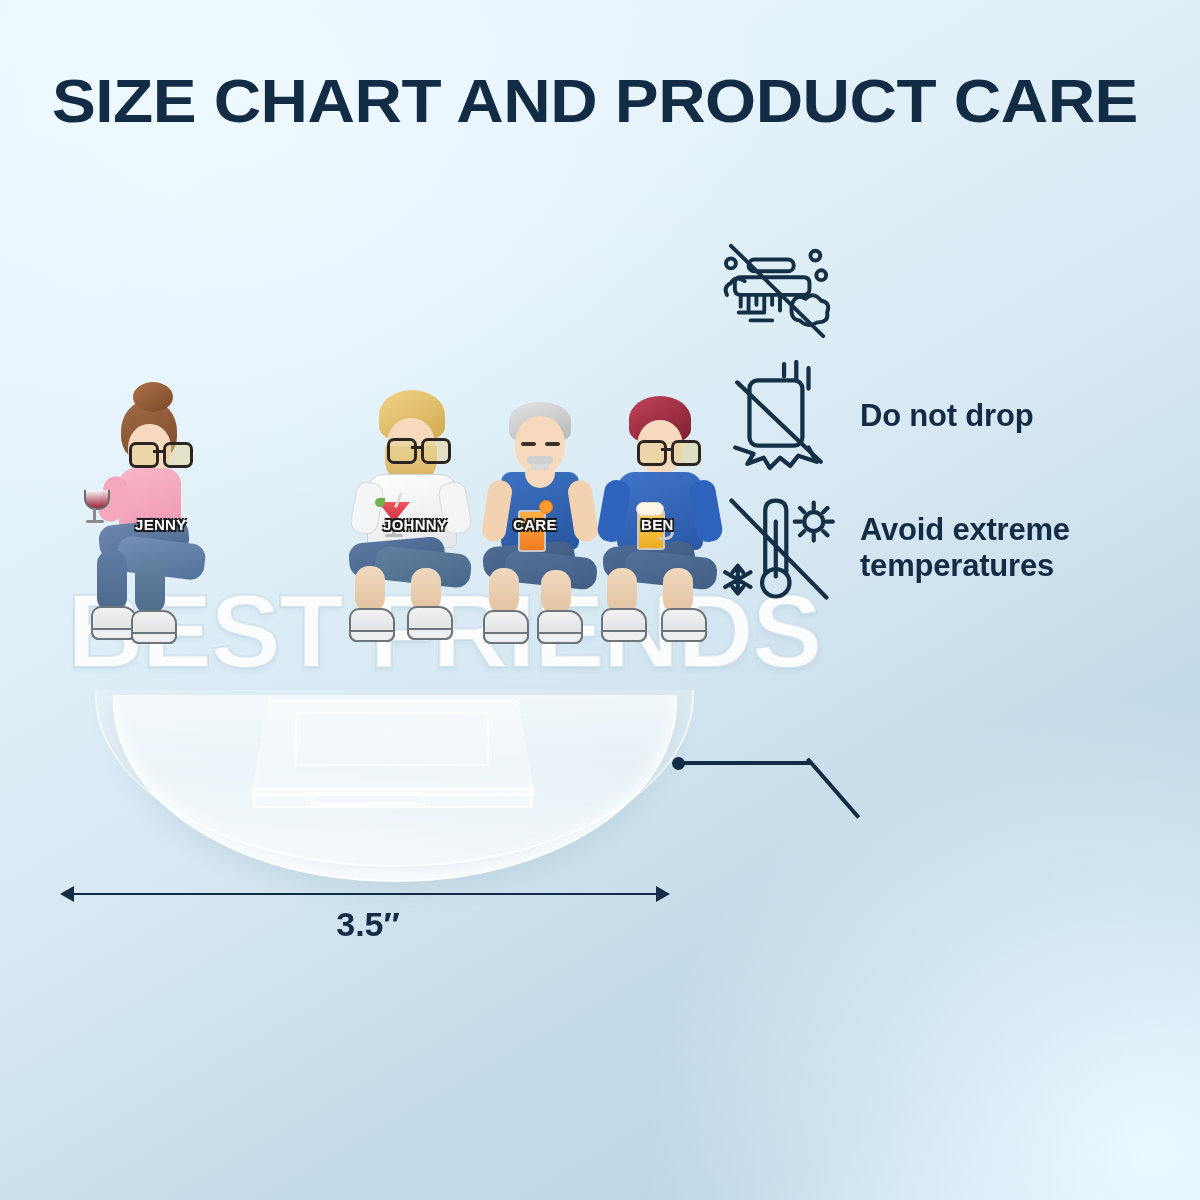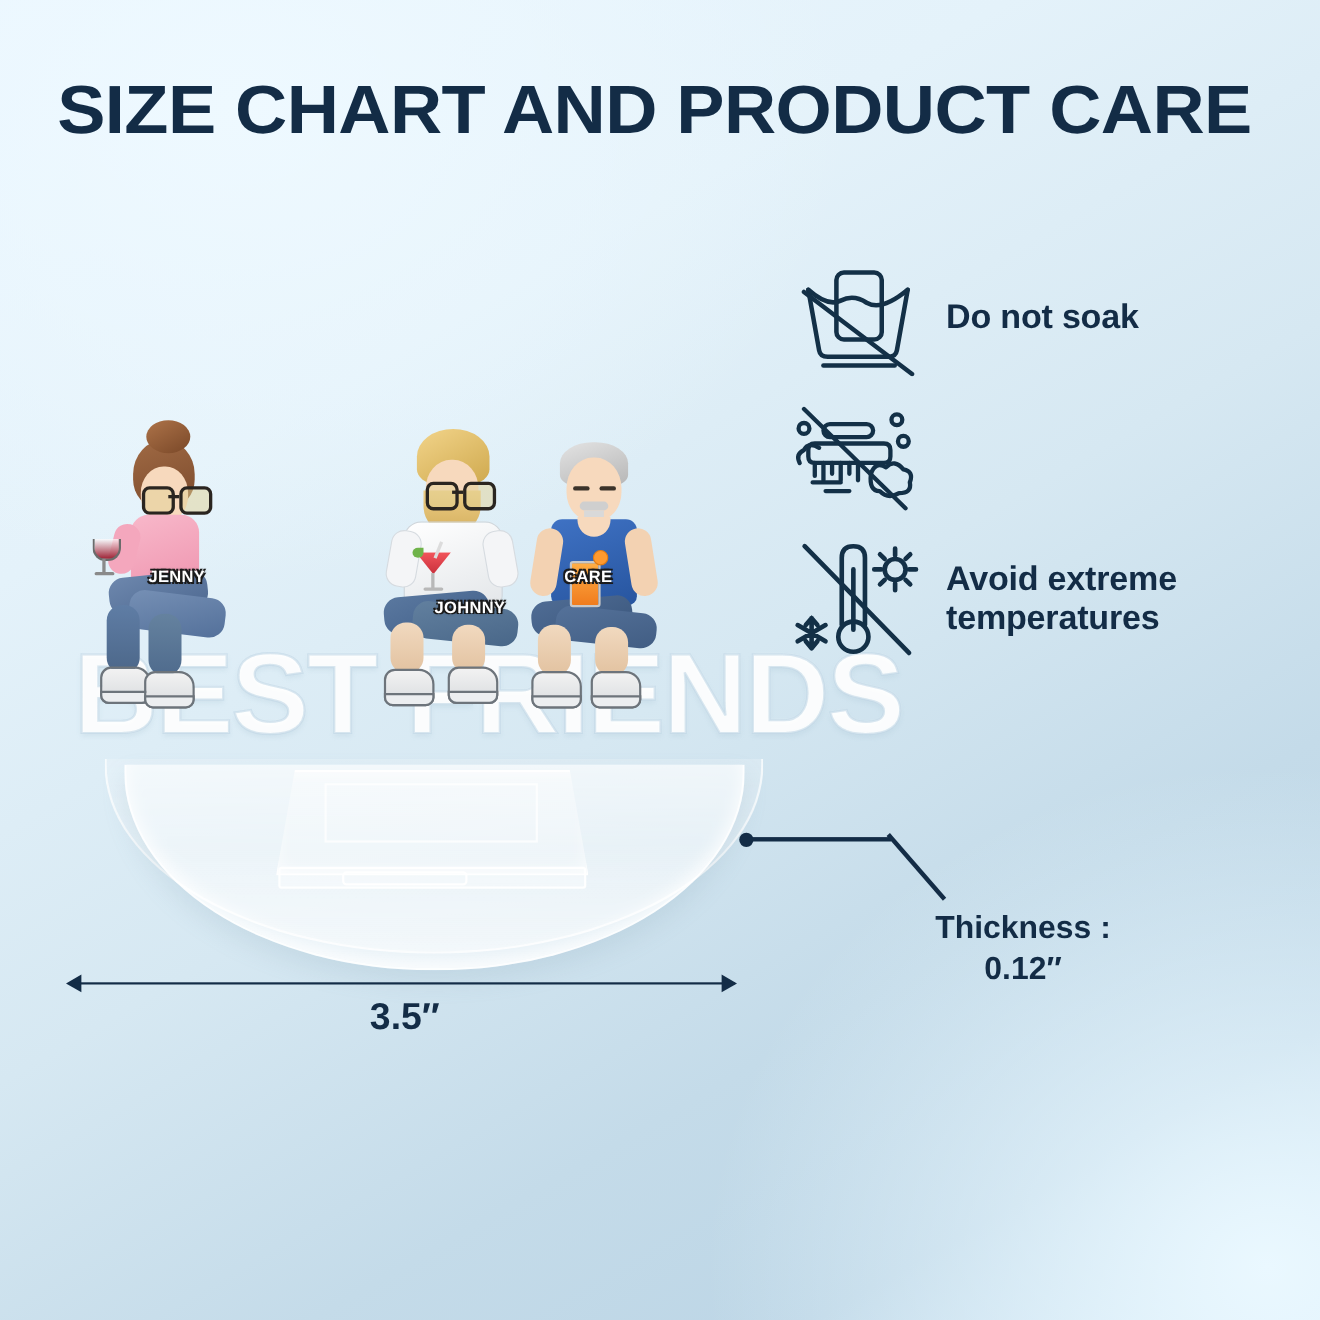--- a/index.html
+++ b/index.html
@@ -199,21 +199,21 @@
       <div class="shoe" style="left:12px;top:212px;"></div>
       <div class="shoe" style="left:70px;top:210px;"></div>
 
       <div class="drink" style="left:40px;top:104px;width:34px;height:44px;">
         <div style="position:absolute;left:1px;top:2px;width:32px;height:20px;background:linear-gradient(180deg,#f2545b,#c9303c);clip-path:polygon(0 0,100% 0,50% 100%);"></div>
         <div style="position:absolute;left:15px;top:21px;width:3px;height:14px;background:#b8b8b8;"></div>
         <div style="position:absolute;left:8px;top:34px;width:18px;height:3px;background:#b8b8b8;border-radius:2px;"></div>
         <div style="position:absolute;left:-2px;top:-2px;width:10px;height:9px;border-radius:50% 0 50% 50%;background:#6fb34a;"></div>
         <div style="position:absolute;left:20px;top:-8px;width:3px;height:16px;background:#dcdcdc;transform:rotate(22deg);"></div>
       </div>
-      <div class="nametag" style="left:58px;top:120px;margin-top:28px;">JOHNNY</div>
+      <div class="nametag" style="left:46px;top:120px;">JOHNNY</div>
     </div>
 
     <div class="char" style="left:414px;width:140px;height:250px;">
       <div class="hair" style="left:40px;top:4px;width:62px;height:40px;border-radius:48% 48% 26% 26%;background:linear-gradient(160deg,#e3e3e3,#b6b6b6);"></div>
       <div class="head" style="left:46px;top:18px;width:50px;height:58px;"></div>
       <div style="position:absolute;left:52px;top:44px;width:15px;height:4px;border-radius:3px;background:#3b332a;"></div>
       <div style="position:absolute;left:76px;top:44px;width:15px;height:4px;border-radius:3px;background:#3b332a;"></div>
       <div style="position:absolute;left:58px;top:58px;width:26px;height:8px;border-radius:6px;background:#cfcfcf;"></div>
       <div style="position:absolute;left:62px;top:66px;width:18px;height:16px;border-radius:0 0 10px 10px;background:#d9d9d9;"></div>
       <div class="torso" style="left:32px;top:74px;width:78px;height:78px;background:linear-gradient(160deg,#3f72c4,#27559f);border-radius:10px 10px 8px 8px;"></div>
@@ -227,61 +227,85 @@
       <div class="shoe" style="left:14px;top:212px;"></div>
       <div class="shoe" style="left:68px;top:212px;"></div>
 
       <div class="drink" style="left:46px;top:106px;width:30px;height:46px;">
         <div style="position:absolute;left:3px;top:6px;width:24px;height:38px;border:2px solid #c8c8c8;border-radius:3px;background:linear-gradient(180deg,#ffae45,#f07c1e);"></div>
         <div style="position:absolute;left:24px;top:-4px;width:12px;height:12px;border-radius:50%;background:#ff9a2e;border:1px solid #e27d14;"></div>
       </div>
       <div class="nametag" style="left:44px;top:118px;">CARE</div>
     </div>
 
+    <div class="char" style="left:534px;width:140px;height:250px;">
+      <div class="hair" style="left:40px;top:-2px;width:62px;height:46px;border-radius:50% 50% 28% 28%;background:linear-gradient(150deg,#c34258,#7d1f33);"></div>
+      <div class="head" style="left:48px;top:22px;width:46px;height:54px;"></div>
+      <div class="glasses" style="left:48px;top:42px;width:62px;height:22px;z-index:5;">
+        <div class="lens" style="left:0;top:0;"></div>
+          <div class="bridge"></div>
+          <div class="lens" style="left:34px;top:0;"></div>
+      </div>
+      <div class="torso" style="left:28px;top:74px;width:86px;height:78px;background:linear-gradient(160deg,#3f74c8,#2a57a6);border-radius:18px 18px 8px 8px;"></div>
+      <div class="arm" style="left:12px;top:82px;width:26px;height:62px;background:#2f63bb;transform:rotate(10deg);"></div>
+      <div class="arm" style="left:104px;top:82px;width:26px;height:62px;background:#2f63bb;transform:rotate(-10deg);"></div>
+      <div class="leg" style="left:14px;top:146px;width:92px;height:32px;transform:rotate(-5deg);background:linear-gradient(160deg,#4f6c94,#3c587e);"></div>
+      <div class="leg" style="left:36px;top:156px;width:92px;height:32px;transform:rotate(6deg);background:linear-gradient(160deg,#55729a,#415d83);"></div>
+      <div class="leg" style="left:18px;top:170px;width:30px;height:46px;background:linear-gradient(180deg,#f1d9bf,#e2c2a0);"></div>
+      <div class="leg" style="left:74px;top:170px;width:30px;height:46px;background:linear-gradient(180deg,#f1d9bf,#e2c2a0);"></div>
+      <div class="shoe" style="left:12px;top:210px;"></div>
+      <div class="shoe" style="left:72px;top:210px;"></div>
+
+      <div class="drink" style="left:46px;top:104px;width:34px;height:46px;">
+        <div style="position:absolute;left:2px;top:8px;width:24px;height:36px;border:2px solid #c9c9c9;border-radius:3px;background:linear-gradient(180deg,#ffd65e,#edab21);"></div>
+        <div style="position:absolute;left:1px;top:0px;width:26px;height:12px;border-radius:8px;background:#fdf6e6;border:1px solid #ddd5c2;"></div>
+        <div style="position:absolute;left:24px;top:16px;width:12px;height:16px;border:3px solid #c9c9c9;border-left:none;border-radius:0 8px 8px 0;"></div>
+      </div>
+      <div class="nametag" style="left:52px;top:118px;">BEN</div>
+    </div>
   </div>
 
   <div>
     <div class="dim-arrow l"></div>
     <div class="dim-line"></div>
     <div class="dim-arrow r"></div>
     <div class="dim-label">3.5″</div>
   </div>
 
   <div class="care">
 
-    <div class="care-row r1">
-      <div class="care-icon">
-        <svg viewBox="0 0 120 110" width="150" height="108" fill="none" stroke="#133047" stroke-width="4.2" stroke-linecap="round" stroke-linejoin="round">
-          <path d="M14 30 L24 86 Q25 92 32 92 L88 92 Q95 92 96 86 L106 30"></path>
-          <path d="M14 30 Q32 46 44 40 Q56 34 68 42 Q82 50 106 30"></path>
-          <rect x="40" y="14" width="42" height="62" rx="7"></rect>
-          <path d="M28 100 L94 100"></path>
-          <path d="M10 32 L110 108"></path>
-        </svg>
-      </div>
-      <div class="care-text">Do not soak</div>
-    </div>
 
     <div class="care-row r2">
       <div class="care-icon">
         <svg viewBox="0 0 120 110" width="150" height="108" fill="none" stroke="#133047" stroke-width="4" stroke-linecap="round" stroke-linejoin="round">
           <rect x="28" y="26" width="46" height="12" rx="6"></rect>
           <path d="M20 44 L84 44 Q90 44 90 50 L90 56 Q90 62 84 62 L20 62 Q14 62 14 56 L14 50 Q14 44 20 44Z"></path>
           <path d="M20 62 L20 74 M28 62 L28 78 M36 62 L36 72 M44 62 L44 78 M52 62 L52 72 M60 62 L60 78"></path>
           <path d="M18 80 L44 80 M30 88 L52 88"></path>
           <circle cx="10" cy="30" r="5"></circle>
           <circle cx="96" cy="22" r="5"></circle>
           <circle cx="102" cy="42" r="5"></circle>
           <path d="M6 62 Q2 54 10 50 Q14 42 24 48"></path>
           <path d="M72 72 Q76 60 86 66 Q94 58 102 68 Q112 70 108 80 Q110 90 98 90 Q88 96 80 88 Q70 88 72 72Z"></path>
           <path d="M10 12 L104 104"></path>
         </svg>
       </div>
     </div>
 
+    <div class="care-row r3">
+      <div class="care-icon">
+        <svg viewBox="0 0 120 110" width="150" height="112" fill="none" stroke="#133047" stroke-width="4.2" stroke-linecap="round" stroke-linejoin="round">
+          <rect x="30" y="20" width="52" height="64" rx="8"></rect>
+          <path d="M64 4 L64 16 M76 2 L76 20 M88 8 L88 28"></path>
+          <path d="M16 86 L34 92 L28 102 L44 96 L50 106 L60 96 L70 104 L78 94 L96 100 L88 86"></path>
+          <path d="M18 22 L100 100"></path>
+        </svg>
+      </div>
+      <div class="care-text">Do not drop</div>
+    </div>
 
     <div class="care-row r4">
       <div class="care-icon">
         <svg viewBox="0 0 120 110" width="150" height="116" fill="none" stroke="#133047" stroke-width="4" stroke-linecap="round" stroke-linejoin="round">
           <path d="M46 78 L46 20 Q46 10 56 10 Q66 10 66 20 L66 78"></path>
           <circle cx="56" cy="88" r="13"></circle>
           <path d="M56 82 L56 30"></path>
           <circle cx="92" cy="30" r="9"></circle>
           <path d="M92 12 L92 18 M92 42 L92 48 M74 30 L80 30 M104 30 L110 30
                    M79 17 L83 21 M101 39 L105 43 M105 17 L101 21 M83 39 L79 43"></path>
@@ -292,18 +316,14 @@
       </div>
       <div class="care-text">Avoid extreme temperatures</div>
     </div>
   </div>
 
   <div class="callout">
     <div class="callout-dot"></div>
     <div class="callout-h"></div>
     <div class="callout-d"></div>
   </div>
-  <div class="thick-label">
-    <span>Thickness :</span><br>
-    <span>0.12″</span>
-  </div>
 
 </div>
 
 </body></html>

